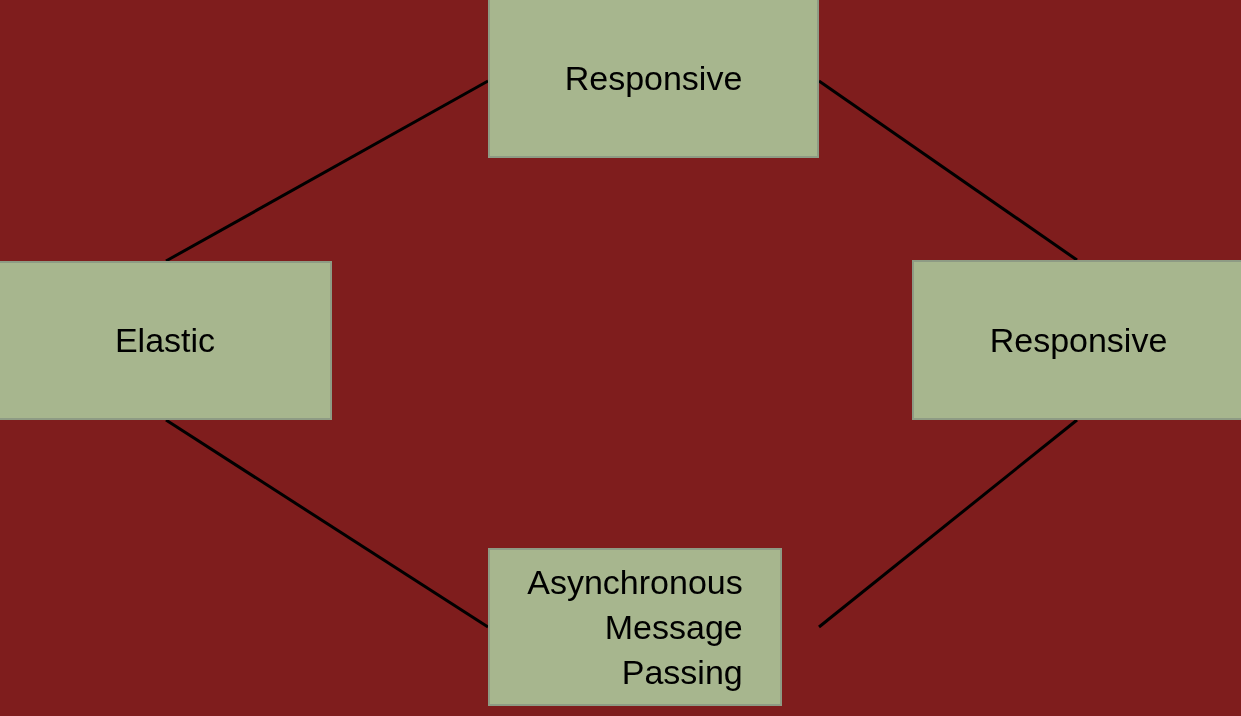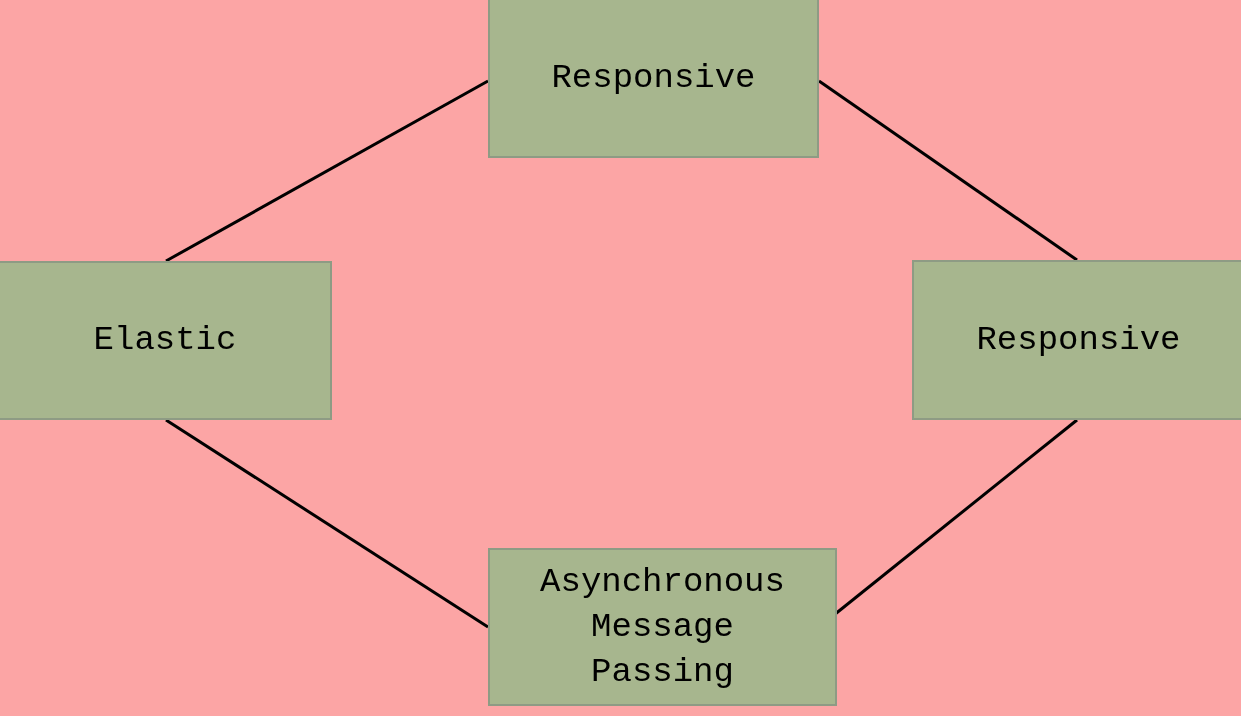--- a/index.html
+++ b/index.html
@@ -4,23 +4,23 @@
 <style>
   html, body {
     margin: 0;
     padding: 0;
     background: #000000;
   }
   #canvas {
     position: relative;
     width: 1241px;
     height: 716px;
-    background: #fca5a5;
+    background: #7f1d1d;
     overflow: hidden;
-    font-family: Liberation Mono, monospace;
+    font-family: Liberation Sans, sans-serif;
   }
   .connector-layer {
     position: absolute;
     left: 0;
     top: 0;
     width: 1241px;
     height: 716px;
     pointer-events: none;
   }
   .node {
@@ -78,22 +78,23 @@
   }
   #node-resilient .node-label {
     position: relative;
     left: -11px;
   }
 
   
   #node-async {
     left: 488px;
     top: 548px;
-    width: 349px;
+    width: 294px;
     height: 158px;
+    text-align: right;
   }
 </style>
 </head>
 <body>
 
 <div id="canvas">
 
   <svg class="connector-layer" viewBox="0 0 1241 716" xmlns="http://www.w3.org/2000/svg">
     <g stroke="#000000" stroke-width="3" fill="none">
       <line x1="166" y1="261" x2="488" y2="81"></line>

